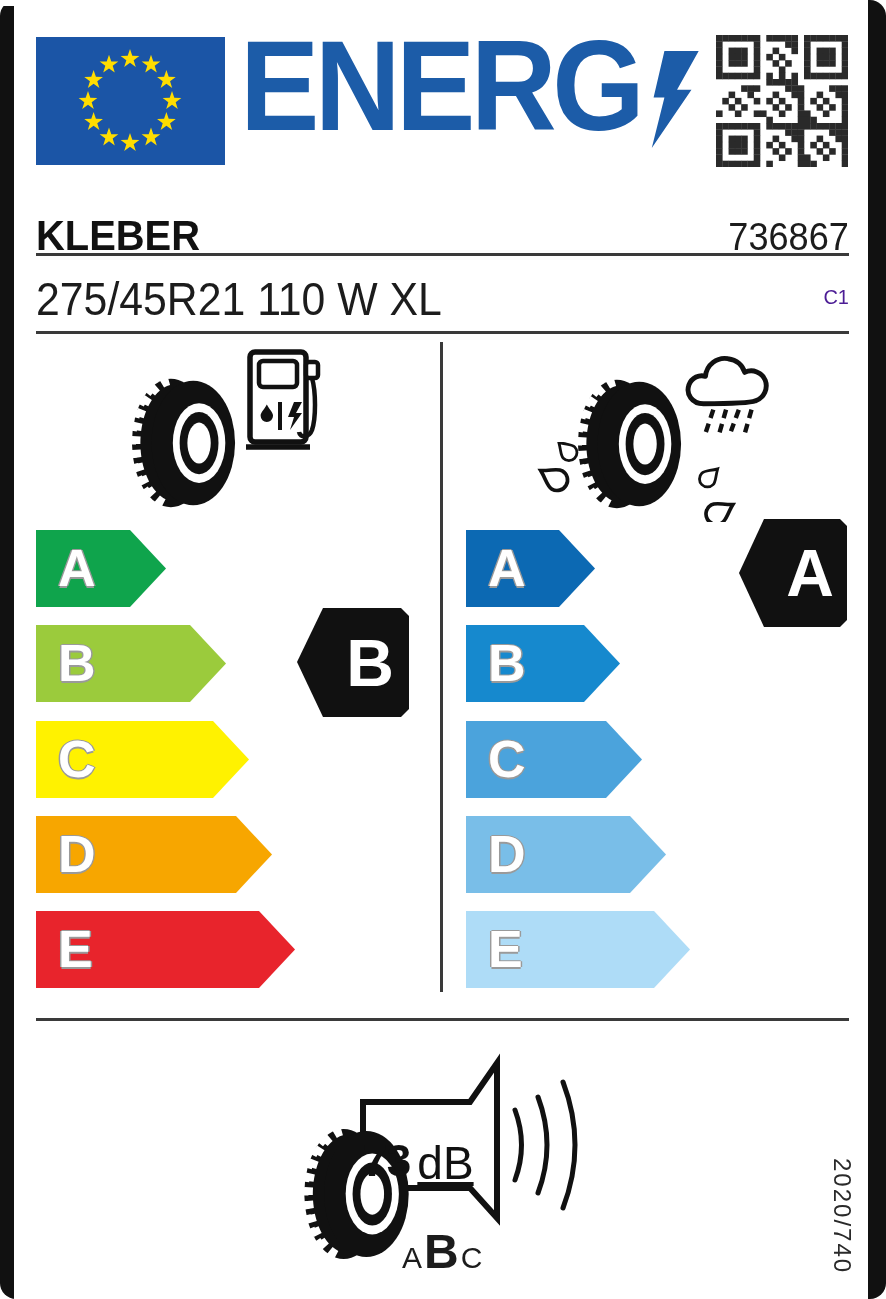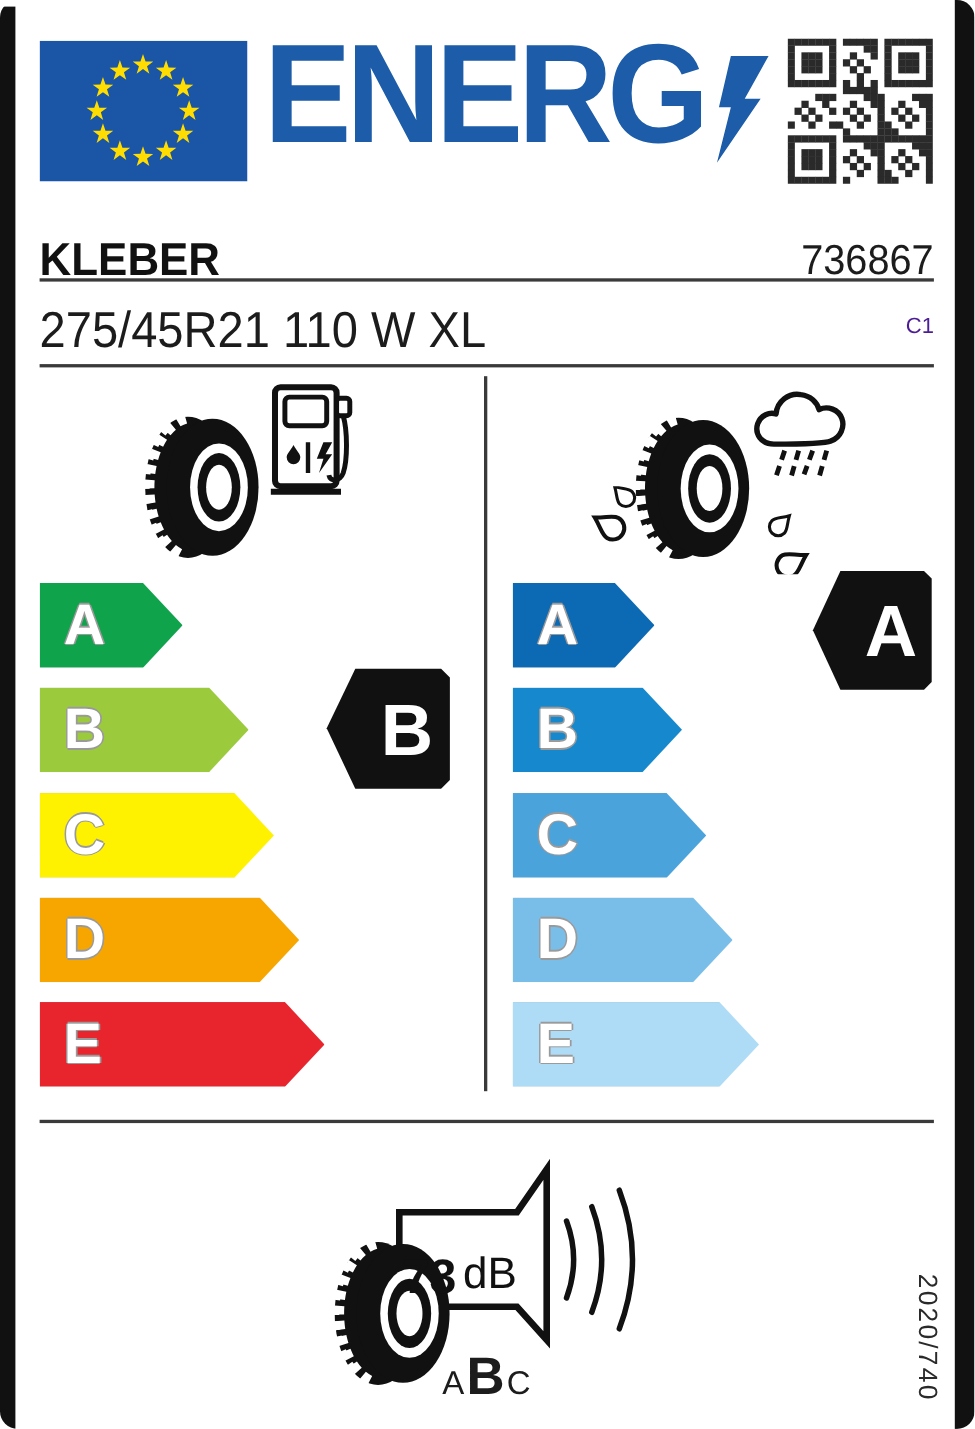--- a/index.html
+++ b/index.html
@@ -41,21 +41,21 @@
   .rating .r{
     position:absolute;left:34px;right:0;top:0;bottom:0;display:flex;align-items:center;justify-content:center;
     font-size:66px;font-weight:bold;color:#fff;
   }
   
   .noise-db{
     position:absolute;left:366px;top:1116px;width:104px;height:58px;
     display:flex;align-items:flex-start;justify-content:center;gap:6px;margin-top:20px;
   }
   .noise-db .v{font-size:44px;font-weight:bold;}
-  .noise-db .u{font-size:40px;}
+  .noise-db .u{font-size:46px;text-decoration:underline;}
   .noise-abc{position:absolute;left:402px;top:1224px;display:flex;align-items:baseline;gap:2px;color:#1c1c1c;}
   .noise-abc .s{font-size:30px;}
   .noise-abc .b{font-size:48px;font-weight:bold;}
   .regulation{
     position:absolute;left:828px;top:1158px;writing-mode:vertical-rl;text-orientation:mixed;
     font-size:24px;letter-spacing:2px;color:#2a2a2a;
   }
 </style>
 </head>
 <body>

